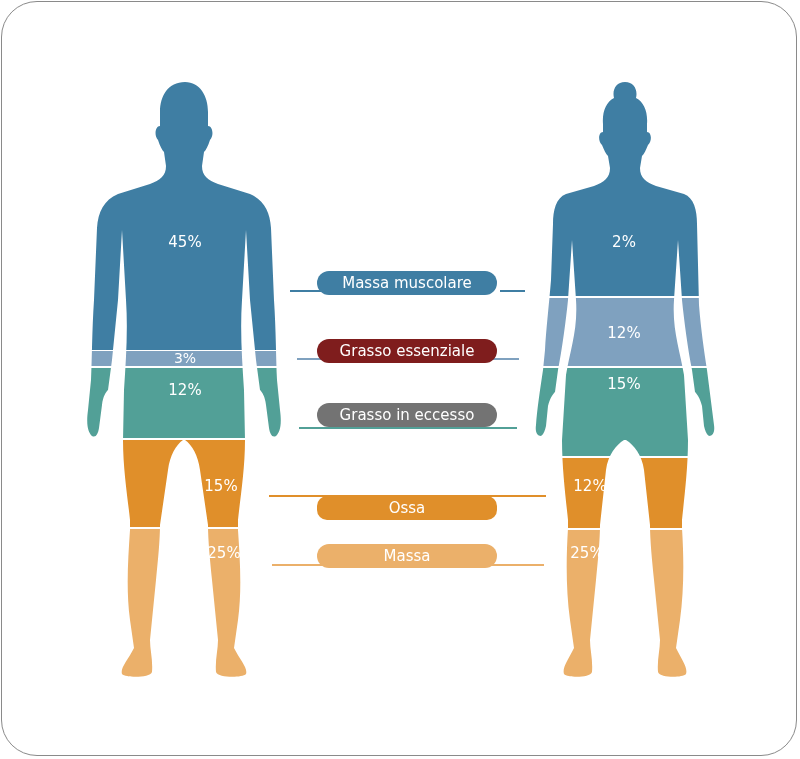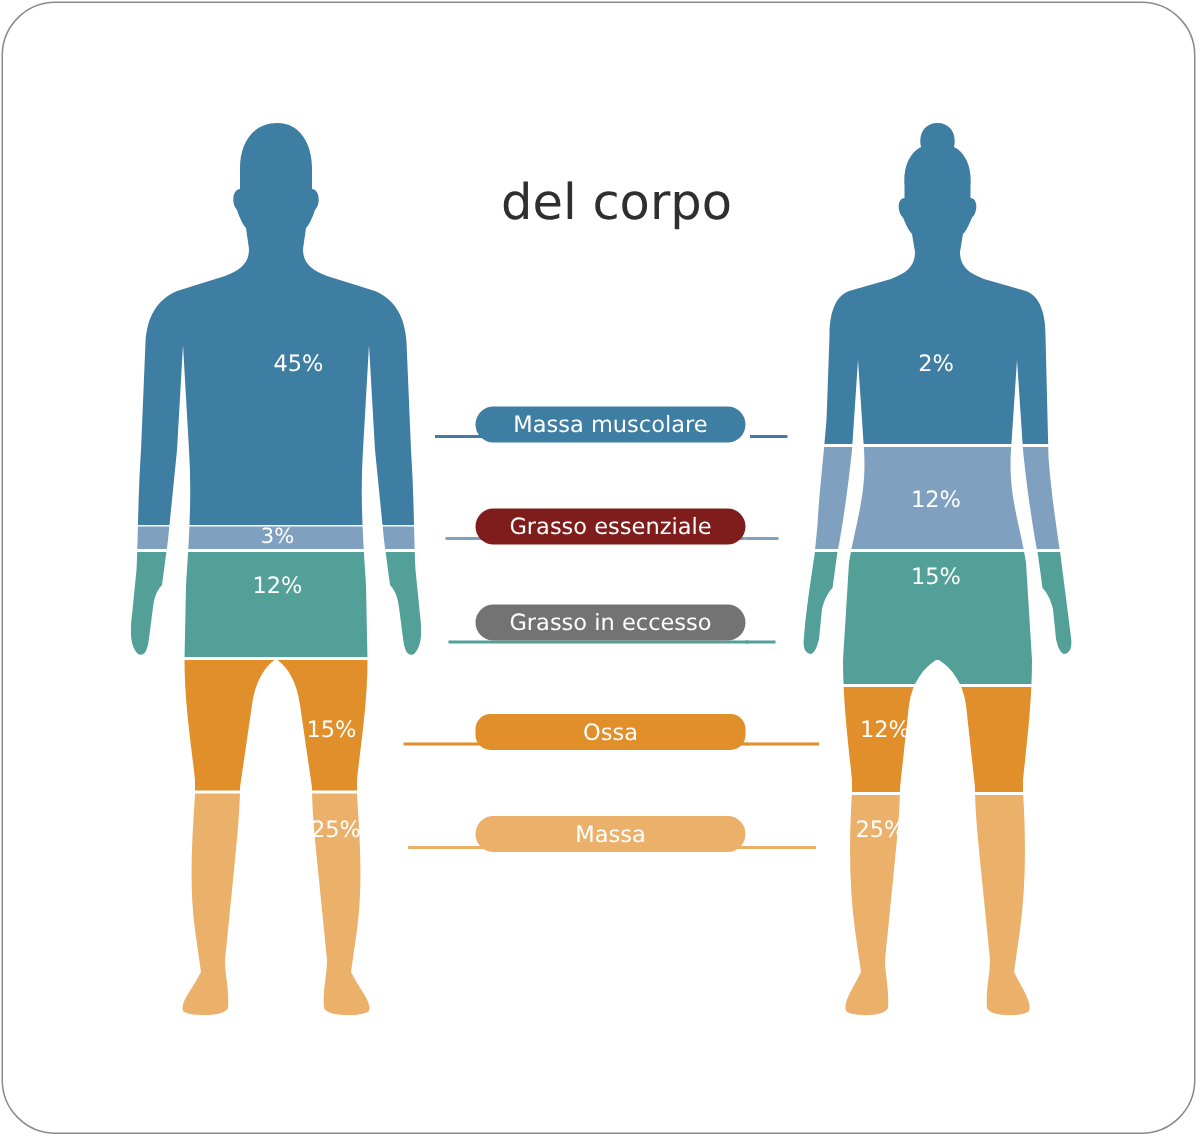--- a/index.html
+++ b/index.html
@@ -12,21 +12,20 @@
   .pill { position:absolute; left:317px; width:180px; height:24px; border-radius:12px; color:#fff; font-size:15px; display:flex; align-items:center; justify-content:center; font-family:"DejaVu Sans", sans-serif; }
   .line { position:absolute; height:1.5px; }
   .pct { position:absolute; color:#fff; font-size:15px; text-align:center; width:60px; }
 </style>
 </head>
 <body>
 
 <div class="frame"></div>
 
 <div class="title">
-  <div class="t2">del corpo</div>
 </div>
 
 <svg class="figs" width="800" height="759" viewBox="0 0 800 759">
   <defs>
 
     <path id="maleShape" d="
       M185,82
       C168,82 160,96 160,112
       L160,126 C155,126 154,136 158,140 C160,146 162,150 164,152
       L166,166 C166,176 160,180 150,184
@@ -132,28 +131,28 @@
 
 <div class="pill" style="top:271px;background:#3f7ea3;">
     <span>Massa muscolare</span>
   </div>
 <div class="pill" style="top:339px;background:#7f1d1d;">
     <span>Grasso essenziale</span>
   </div>
 <div class="pill" style="top:403px;background:#737373;">
     <span>Grasso in eccesso</span>
   </div>
-<div class="pill" style="top:476px;background:#e08f2a;border-radius:10px;">
+<div class="pill" style="top:496px;background:#e08f2a;border-radius:10px;">
     <span>Ossa</span>
   </div>
 <div class="pill" style="top:544px;background:#ebb06a;">
     <span>Massa</span>
   </div>
 
-<div class="pct" style="left:169px;top:233px;">45%</div>
+<div class="pct" style="left:155px;top:233px;">45%</div>
 <div class="pct" style="left:155px;top:350px;font-size:14px;">3%</div>
 <div class="pct" style="left:155px;top:381px;">12%</div>
 <div class="pct" style="left:191px;top:477px;">15%</div>
 <div class="pct" style="left:194px;top:544px;">25%</div>
 
 <div class="pct" style="left:594px;top:233px;">2%</div>
 <div class="pct" style="left:594px;top:324px;">12%</div>
 <div class="pct" style="left:594px;top:375px;">15%</div>
 <div class="pct" style="left:560px;top:477px;">12%</div>
 <div class="pct" style="left:557px;top:544px;">25%</div>

